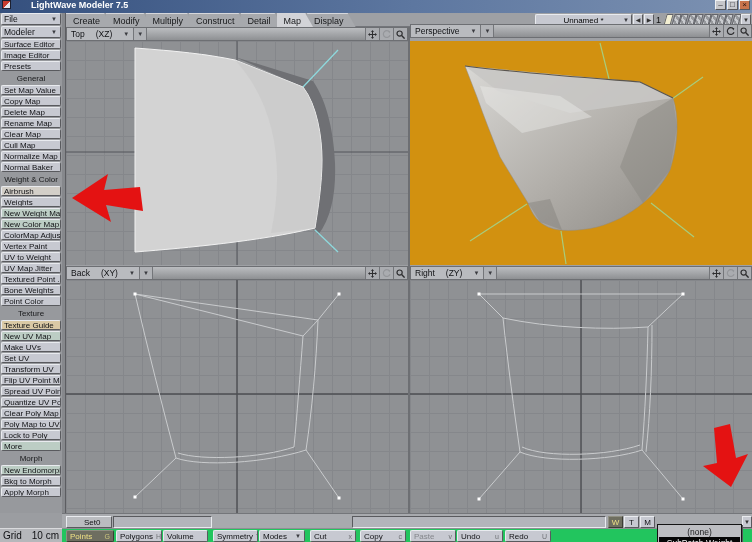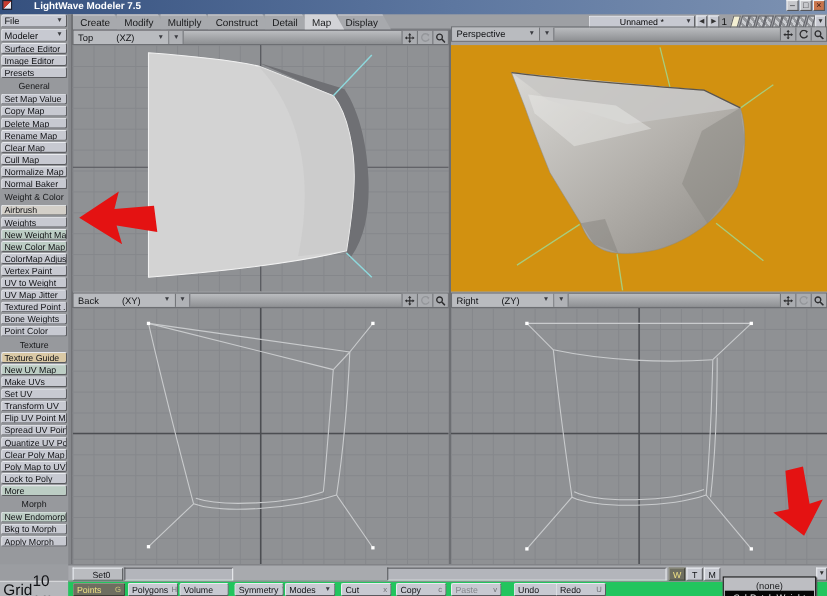--- a/index.html
+++ b/index.html
@@ -38,36 +38,36 @@
   .side-btn .sc{margin-left:auto;font-size:7px;color:#9a5e1e;}
   .side-btn .caret,.side-dd .caret{margin-left:auto;font-size:6px;color:#3a3b40;}
   .side-btn.t-green{background:#bccdc4;}
   .side-btn.t-tan{background:#dac9a5;}
   .side-btn.t-warm{background:#d3cfc8;}
   .side-header{height:13px;display:flex;align-items:center;justify-content:center;font-size:8px;color:#17181a;}
   .side-divider{left:62px;top:13px;width:4px;height:515px;background:#86888c;border-right:1px solid #5c5d61;}
 
   
   .vheader{height:14px;background:linear-gradient(#bbbdc0,#8e9093);border:1px solid #6d6f73;display:flex;align-items:stretch;}
-  .vh-label{display:flex;align-items:center;gap:21px;background:#b9bbbf;padding:0 4px;font-size:8.5px;color:#101114;border-right:1px solid #74767a;}
+  .vh-label{display:flex;align-items:center;gap:11px;background:#b9bbbf;padding:0 4px;font-size:8.5px;color:#101114;border-right:1px solid #74767a;}
   .vh-label .caret{font-size:6px;color:#3a3b40;}
   .vh-dd{width:13px;display:flex;align-items:center;justify-content:center;font-size:6px;color:#3a3b40;background:#b0b2b6;border-right:1px solid #74767a;}
   .vh-icons{margin-left:auto;display:flex;}
   .vh-icon{width:14px;display:flex;align-items:center;justify-content:center;border-left:1px solid #74767a;background:#aaacb0;}
 
   
   .grid-bg{background-color:#8f9194;background-image:linear-gradient(#85878b 1px,transparent 1px),linear-gradient(90deg,#85878b 1px,transparent 1px);background-size:19px 19px;}
   .vp{overflow:hidden;}
   .col-div{left:408px;top:27px;width:2px;height:486px;background:#6d6f73;}
 
   
   .statusrow1{left:62px;top:513px;width:690px;height:15px;background:#a8aaae;border-top:1px solid #74767a;}
   .statusrow2{left:62px;top:528px;width:690px;height:30px;background:#22c55e;border-top:1px solid #8d8f93;}
   .blankpanel{left:0;top:513px;width:62px;height:15px;background:#9b9da1;}
-  .gridbar{left:0;top:528px;width:62px;height:14px;background:#b5b7bb;border-top:1px solid #d9dadd;display:flex;align-items:center;padding:0 3px;font-size:14px;color:#101114;}
+  .gridbar{left:0;top:528px;width:62px;height:14px;background:#b5b7bb;border-top:1px solid #d9dadd;display:flex;align-items:center;padding:0 3px;font-size:10px;color:#101114;}
   .gridbar .gv{margin-left:auto;}
   .setcell{position:absolute;left:4px;top:2px;width:46px;height:12px;background:#babcc0;border:1px solid;border-color:#e9ebef #595a5e #595a5e #e9ebef;display:flex;align-items:center;padding:0 17px;font-size:8px;color:#101114;}
   .setcell .val{margin-left:auto;}
   .infield{position:absolute;top:2px;height:12px;background:#b3b5bb;border:1px solid;border-color:#595a5e #e9ebef #e9ebef #595a5e;}
   .vmapbtn{position:absolute;top:2px;width:15px;height:12px;background:#c7c9d1;border:1px solid;border-color:#e9ebef #595a5e #595a5e #e9ebef;font-size:8px;display:flex;align-items:center;justify-content:center;color:#101114;}
   .vmapbtn.active{background:#6e6e60;color:#eee084;border-color:#8f8f82 #3c3c34 #3c3c34 #8f8f82;}
   .vmap-dd{position:absolute;left:680px;top:2px;width:10px;height:12px;background:#c7c9d1;border:1px solid;border-color:#e9ebef #595a5e #595a5e #e9ebef;font-size:6px;line-height:10px;text-align:center;color:#333;}
   .bbtn{position:absolute;top:1px;height:12px;background:#c7c9d1;border:1px solid;border-color:#e9ebef #595a5e #595a5e #e9ebef;border-radius:2px;display:flex;align-items:center;padding:0 3px;font-size:8px;color:#101114;white-space:nowrap;overflow:hidden;}
   .bbtn .sc{margin-left:auto;font-size:7px;color:#6f7175;padding-left:3px;}
   .bbtn .caret{margin-left:auto;font-size:6px;color:#3a3b40;}
@@ -520,21 +520,21 @@
         <span class="sc">x</span>
       </div>
       <div class="bbtn" style="left: 298px; width: 46px;">
         <span>Copy</span>
         <span class="sc">c</span>
       </div>
       <div class="bbtn disabled" style="left: 348px; width: 46px;">
         <span>Paste</span>
         <span class="sc">v</span>
       </div>
-      <div class="bbtn" style="left: 405px; width: 46px;">
+      <div class="bbtn" style="left: 395px; width: 46px;">
         <span>Undo</span>
         <span class="sc">u</span>
       </div>
       <div class="bbtn" style="left: 443px; width: 46px;">
         <span>Redo</span>
         <span class="sc">U</span>
       </div>
     </div>
 </div>
 

